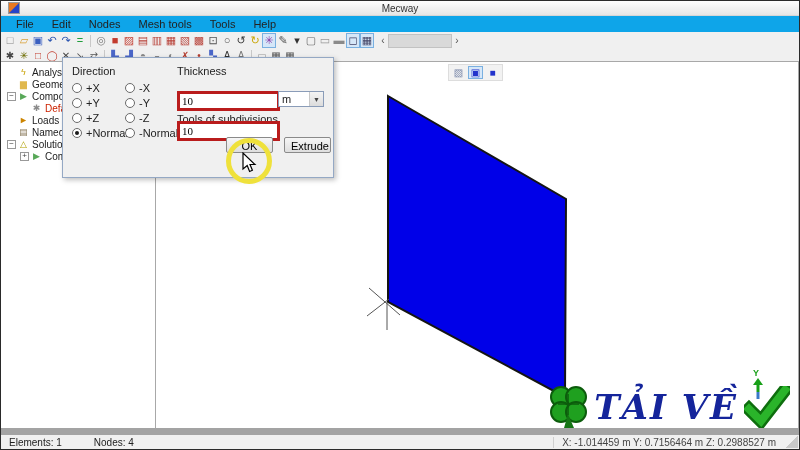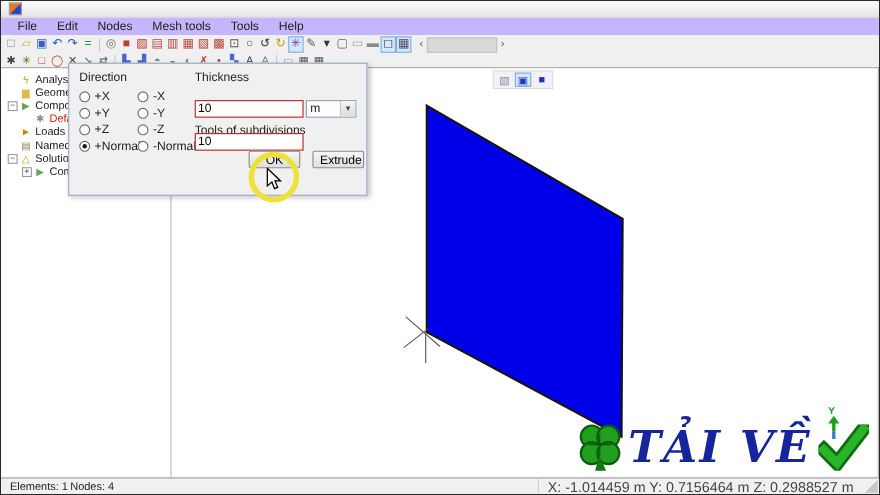--- a/index.html
+++ b/index.html
@@ -3,21 +3,21 @@
 <meta charset="utf-8">
 <style>
   html,body{margin:0;padding:0;background:#fff;}
   .win{position:relative;width:798px;height:448px;border:1px solid #2a2a2a;background:#f0f0f0;
        font-family:"Liberation Sans",sans-serif;font-size:11px;color:#222;overflow:hidden;}
   
   .titlebar{position:relative;height:14px;background:linear-gradient(#fdfdfd,#e6e6e6);border-bottom:1px solid #d6d6d6;display:flex;align-items:center;}
   .logo{width:10px;height:10px;margin-left:7px;background:linear-gradient(135deg,#e87820 45%,#2544c8 55%);border:1px solid #999;z-index:2;}
   .title{position:absolute;left:0;right:0;text-align:center;font-size:10px;color:#333;}
   
-  .menubar{height:16px;display:flex;align-items:center;padding-left:6px;background:#c4b5fd;}
+  .menubar{height:16px;display:flex;align-items:center;padding-left:6px;background:#0ea5e9;}
   .menu-item{padding:1px 9px;font-size:11px;}
   
   .tb{display:flex;align-items:center;padding-left:2px;background:#f0f0f0;}
   .tb1{height:17px;}
   .tb2{height:13px;border-bottom:1px solid #e0e0e0;}
   .tbi{width:14px;height:15px;display:flex;align-items:center;justify-content:center;font-size:11px;line-height:1;cursor:default;}
   .tb2 .tbi{height:12px;font-size:10px;}
   .tbi.boxed{border:1px solid #7ab0e0;background:#d6e7f8;box-sizing:border-box;}
   .tsep{width:1px;height:12px;background:#c8c8c8;margin:0 3px;}
   .tscroll{display:flex;align-items:center;margin-left:4px;}
@@ -27,55 +27,56 @@
   .main{position:absolute;top:60px;bottom:14px;left:0;right:0;display:flex;}
   .tree-panel{position:relative;width:155px;background:#fff;border:1px solid #a8a8a8;border-left:none;overflow:hidden;padding-top:4px;box-sizing:border-box;}
   .tree-row{display:flex;align-items:center;height:12px;font-size:10px;white-space:nowrap;}
   .exp{width:9px;height:9px;box-sizing:border-box;border:1px solid #999;background:#fff;font-size:8px;line-height:6px;text-align:center;margin-right:2px;color:#444;flex:none;}
   .ticon{width:11px;margin-right:3px;text-align:center;font-size:9px;flex:none;}
   .viewport{position:relative;flex:1;background:#fff;border:1px solid #a8a8a8;border-left:none;overflow:hidden;}
   .vbtns{position:absolute;left:292px;top:2px;display:flex;gap:2px;background:#f2f2f2;border:1px solid #ddd;padding:1px 2px;}
   .vbtn{width:15px;height:13px;display:flex;align-items:center;justify-content:center;font-size:10px;}
   .vbtn.sel{border:1px solid #7ab0e0;background:#d6e7f8;box-sizing:border-box;}
   
-  .statusbar{position:absolute;left:0;right:0;bottom:0;height:14px;background:#f0f0f0;border-top:1px solid #a3a3a3;display:flex;align-items:center;font-size:10px;color:#222;}
+  .statusbar{position:absolute;left:0;right:0;bottom:0;height:14px;background:#f0f0f0;border-top:7px solid #a3a3a3;display:flex;align-items:center;font-size:10px;color:#222;}
   .st-el{margin-left:8px;}
-  .st-nd{margin-left:2px;}
-  .st-coords{margin-left:auto;margin-right:10px;font-size:13px;color:#444;border-left:1px solid #d0d0d0;padding-left:8px;}
+  .st-nd{margin-left:32px;}
+  .st-coords{margin-left:auto;margin-right:10px;font-size:10px;color:#444;border-left:1px solid #d0d0d0;padding-left:8px;}
   .st-grip{width:12px;height:12px;margin-right:1px;background:linear-gradient(135deg,transparent 50%,#c8c8c8 50%);}
   
   .dialog{position:absolute;left:61px;top:56px;width:270px;height:119px;background:#f0f0f0;border:1px solid #94a8c4;box-shadow:2px 2px 5px rgba(0,0,0,.25);z-index:50;}
   .dtitle{position:relative;height:17px;background:linear-gradient(#fbfbfb,#ececec);text-align:center;font-size:11px;line-height:17px;border-bottom:1px solid #e2e2e2;}
   .dclose{position:absolute;right:3px;top:2px;width:20px;height:13px;background:linear-gradient(#e46a5f,#c93a2c);border:1px solid #a32d22;border-radius:2px;color:#fff;font-size:9px;line-height:12px;text-align:center;cursor:default;}
   .dbody{position:relative;height:101px;}
   .dlabel{position:absolute;font-size:11px;color:#222;}
   .rgrid{position:absolute;left:9px;top:22px;display:grid;grid-template-columns:53px 66px;grid-auto-rows:15px;align-items:center;}
   .radio-item{display:flex;align-items:center;gap:4px;font-size:11px;}
   .rdot{width:10px;height:10px;box-sizing:border-box;border-radius:50%;border:1px solid #6a6a6a;background:#fff;position:relative;flex:none;}
   .rdot.on::after{content:"";position:absolute;left:2px;top:2px;width:4px;height:4px;border-radius:50%;background:#1a1a1a;}
-  .dinput{position:absolute;left:114px;width:93px;height:14px;border:1px solid #b91c1c;font-size:11px;padding:0 2px;font-family:Liberation Sans, sans-serif;}
+  .dinput{position:absolute;left:114px;width:93px;height:14px;border:3px solid #b91c1c;font-size:11px;padding:0 2px;font-family:Liberation Serif, serif;}
   .unitbox{position:absolute;left:215px;top:33px;width:46px;height:16px;box-sizing:border-box;border:1px solid #8a9cb8;background:#fff;display:flex;align-items:center;font-size:11px;padding-left:3px;}
   .unitcaret{margin-left:auto;width:13px;height:100%;background:linear-gradient(#f4f4f4,#dcdcdc);border-left:1px solid #c8c8c8;font-size:7px;display:flex;align-items:center;justify-content:center;color:#444;}
   .dbtn{position:absolute;width:47px;height:16px;background:linear-gradient(#f6f6f6,#dedede);border:1px solid #8a8a8a;border-radius:2px;font-size:11px;text-align:center;line-height:14px;box-sizing:border-box;}
   
   .ring{position:absolute;left:225px;top:137px;width:36px;height:36px;border:5px solid #efe13b;border-radius:50%;z-index:70;}
   .cursor{position:absolute;left:241px;top:151px;z-index:80;}
   
   .watermark{position:absolute;right:8px;bottom:4px;display:flex;align-items:center;gap:6px;z-index:40;}
-  .wm-text{font-family:"DejaVu Serif",serif;font-weight:bold;font-style:italic;font-size:40px;color:#15259b;letter-spacing:2px;
+  .wm-text{font-family:"DejaVu Serif",serif;font-weight:bold;font-style:italic;font-size:34px;color:#15259b;letter-spacing:2px;
            text-shadow:1px 1px 0 #fff,-1px -1px 0 #fff,1px -1px 0 #fff,-1px 1px 0 #fff;}
   .yaxis{position:absolute;left:594px;top:306px;}
 </style>
 </head>
 <body>
 
 <div class="win">
 
   <div class="titlebar">
     <span class="logo"></span>
+    <span class="title">Mecway</span>
   </div>
 
   <div class="menubar">
       <span class="menu-item">File</span>
       <span class="menu-item">Edit</span>
       <span class="menu-item">Nodes</span>
       <span class="menu-item">Mesh tools</span>
       <span class="menu-item">Tools</span>
       <span class="menu-item">Help</span>
     </div>

